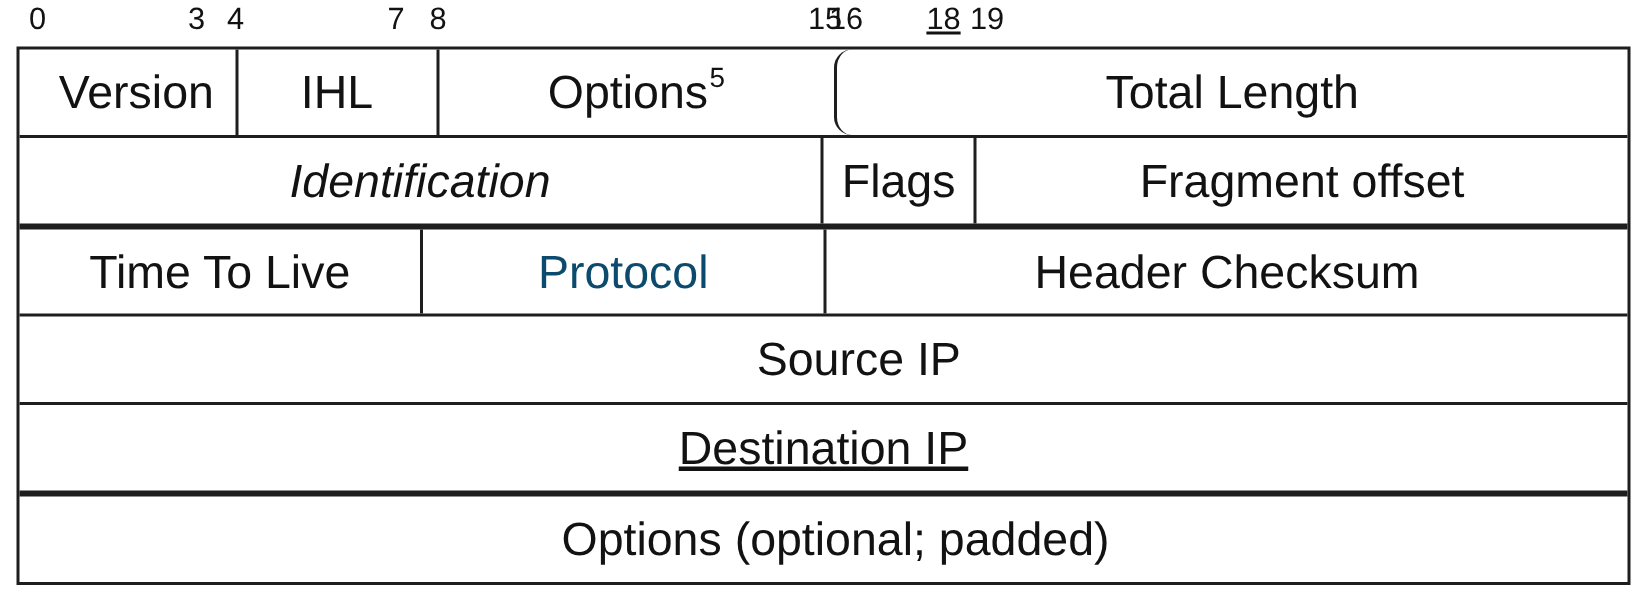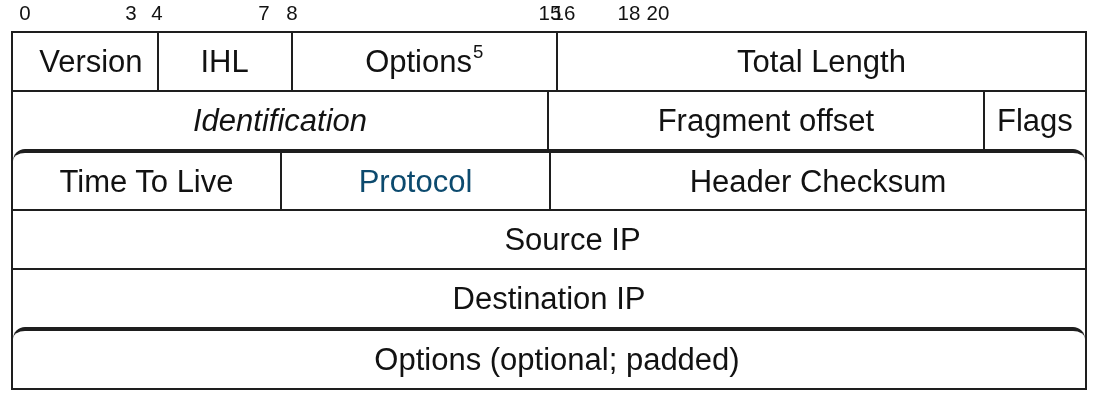--- a/index.html
+++ b/index.html
@@ -43,21 +43,21 @@
     flex-direction: column;
     background: #ffffff;
   }
   .field-row {
     display: flex;
     flex: 1 1 0;
     min-height: 0;
     border-top: 2px solid #1e1e1e;
   }
   .field-row:first-child { border-top: none; margin-left: 12px; }
-  .field-row.thick-top { border-top: 4px solid #1e1e1e; border-radius: 12px; }
+  .field-row.thick-top { border-top: 4px solid #1e1e1e; }
   .field-cell {
     flex-basis: 0;
     min-width: 0;
     border-left: 2px solid #1e1e1e;
     display: flex;
     align-items: center;
     justify-content: center;
     font-size: 31px;
     line-height: 1;
     white-space: nowrap;
@@ -78,69 +78,69 @@
 
 <div class="canvas">
   <div class="bit-ruler" id="bit-ruler">
       <span class="bit-label" style="left: 25px;">0</span>
       <span class="bit-label" style="left: 131px;">3</span>
       <span class="bit-label" style="left: 157px;">4</span>
       <span class="bit-label" style="left: 264px;">7</span>
       <span class="bit-label" style="left: 292px;">8</span>
       <span class="bit-label" style="left: 550px;">15</span>
       <span class="bit-label" style="left: 564px;">16</span>
-      <span class="bit-label" style="left: 629px;">18</span>
-      <span class="bit-label" style="left: 658px;">20</span>
+      <span class="bit-label" style="left: 629px; text-decoration: underline;">18</span>
+      <span class="bit-label" style="left: 658px;">19</span>
       <span class="bit-label" style="left: 1069px; margin-top: 44px;">31</span>
     </div>
   <div class="field-table" id="field-table">
       <div class="field-row">
         <div class="field-cell" style="flex-grow: 4;">
           <span>Version</span>
         </div>
         <div class="field-cell" style="flex-grow: 4; align-items: center;">
           <span>IHL</span>
         </div>
         <div class="field-cell" style="flex-grow: 8;">
           <span>Options</span>
           <sup>5</sup>
         </div>
-        <div class="field-cell" style="flex-grow: 16;">
+        <div class="field-cell" style="flex-grow: 16; border-radius: 12px;">
           <span>Total Length</span>
         </div>
       </div>
       <div class="field-row">
         <div class="field-cell" style="flex-grow: 16; font-style: italic;">
           <span>Identification</span>
         </div>
+        <div class="field-cell" style="flex-grow: 3;">
+          <span>Flags</span>
+        </div>
         <div class="field-cell" style="flex-grow: 13;">
           <span>Fragment offset</span>
-        </div>
-        <div class="field-cell" style="flex-grow: 3;">
-          <span>Flags</span>
         </div>
       </div>
       <div class="field-row thick-top">
         <div class="field-cell" style="flex-grow: 8;">
           <span>Time To Live</span>
         </div>
         <div class="field-cell highlight" style="flex-grow: 8;">
           <span>Protocol</span>
         </div>
         <div class="field-cell" style="flex-grow: 16;">
           <span>Header Checksum</span>
         </div>
       </div>
       <div class="field-row">
         <div class="field-cell" style="flex-grow: 32; padding-left: 47px;">
           <span>Source IP</span>
         </div>
       </div>
       <div class="field-row">
-        <div class="field-cell" style="flex-grow: 32;">
+        <div class="field-cell" style="flex-grow: 32; text-decoration: underline;">
           <span>Destination IP</span>
         </div>
       </div>
       <div class="field-row thick-top">
         <div class="field-cell" style="flex-grow: 32; padding-left: 16px;">
           <span>Options (optional; padded)</span>
         </div>
       </div>
     </div>
 </div>

